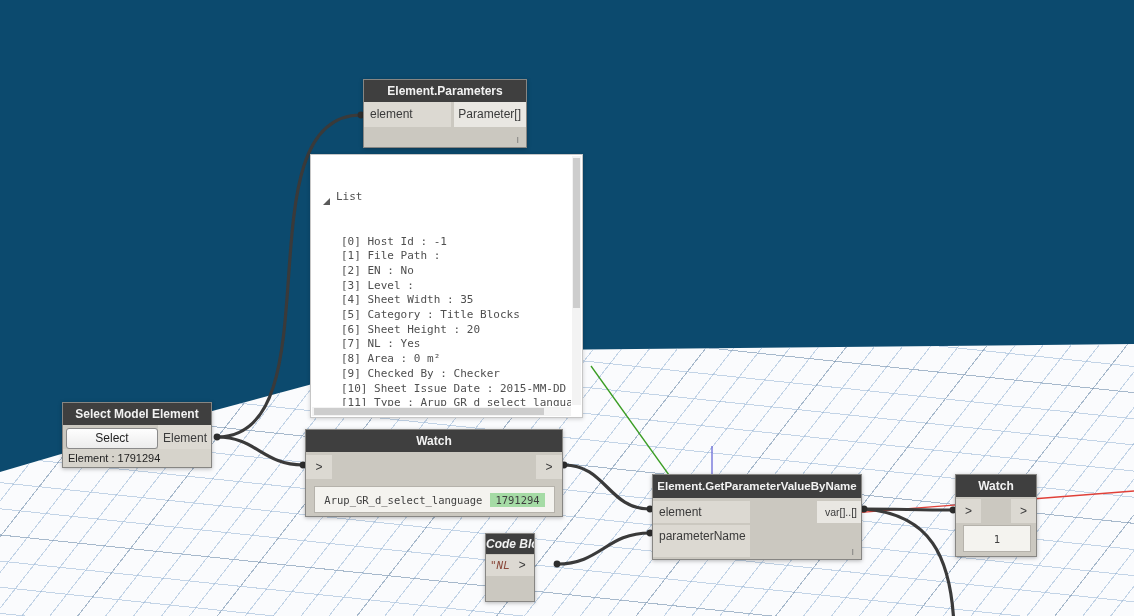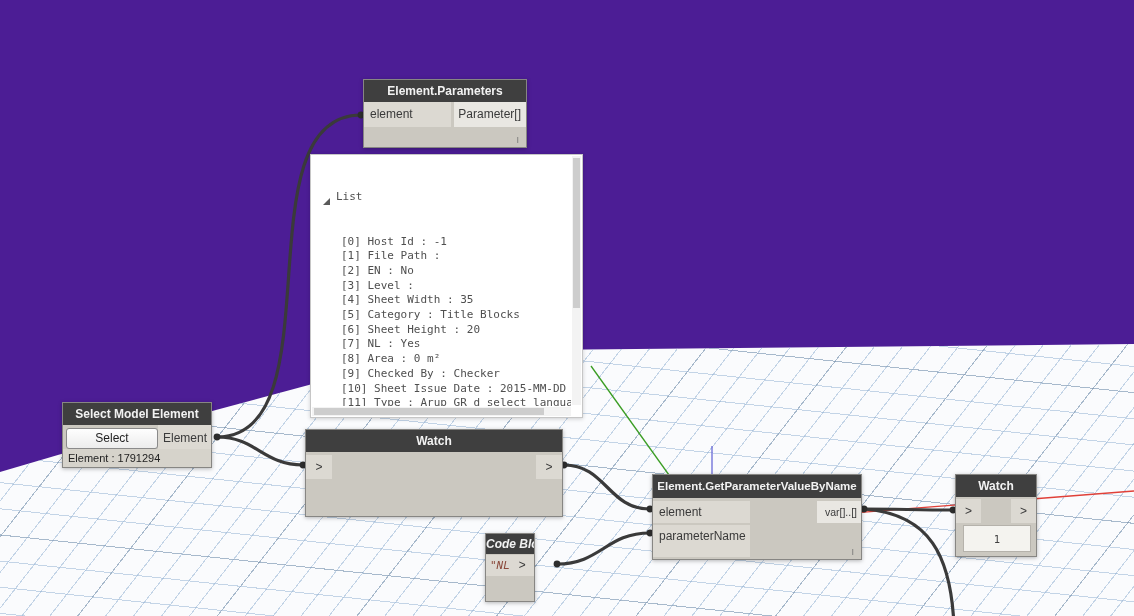--- a/index.html
+++ b/index.html
@@ -1,18 +1,18 @@
 <!DOCTYPE html>
 <html><head>
 <meta charset="utf-8">
 <style>
   * { margin:0; padding:0; box-sizing:border-box; }
   html,body { width:1134px; height:616px; }
   body { font-family:"Liberation Sans", sans-serif; background:#f5f5f5; }
-  #canvas { position:relative; width:1134px; height:616px; overflow:hidden; background:#4c1d95; }
+  #canvas { position:relative; width:1134px; height:616px; overflow:hidden; background:#0c4a6e; }
 
   
   #ground {
     position:absolute; inset:0; z-index:0;
     clip-path: polygon(0 472px, 160px 425px, 435px 351px, 1134px 344px, 1134px 616px, 0 616px);
     background-color:#fafbfd;
     background-image:
       repeating-linear-gradient(186deg, rgba(120,140,160,.38) 0 1px, transparent 1px 130px),
       repeating-linear-gradient(128deg, rgba(120,140,160,.38) 0 1px, transparent 1px 110px),
       repeating-linear-gradient(186deg, rgba(150,180,212,.55) 0 1px, transparent 1px 26px),
@@ -156,20 +156,24 @@
     <div class="node-header">Select Model Element</div>
     <div id="sme-button">Select</div>
     <div class="chip" id="sme-out">Element</div>
     <div id="sme-status">Element : 1791294</div>
   </div>
 
   <div class="node" id="node-watch-center">
     <div class="node-header">Watch</div>
     <div class="chip" id="wc-in">&gt;</div>
     <div class="chip" id="wc-out">&gt;</div>
+    <div class="watch-box" id="wc-box">
+      <span>Arup_GR_d_select_language</span>
+      <span class="hl">1791294</span>
+    </div>
   </div>
 
   <div class="node" id="node-code-block">
     <div class="node-header">Code Block</div>
     <div class="chip" id="cb-code"><span class="str">"NL"</span><span class="pun">;</span></div>
     <div class="chip" id="cb-out">&gt;</div>
   </div>
 
   <div class="node" id="node-gpvbn">
     <div class="node-header">Element.GetParameterValueByName</div>

